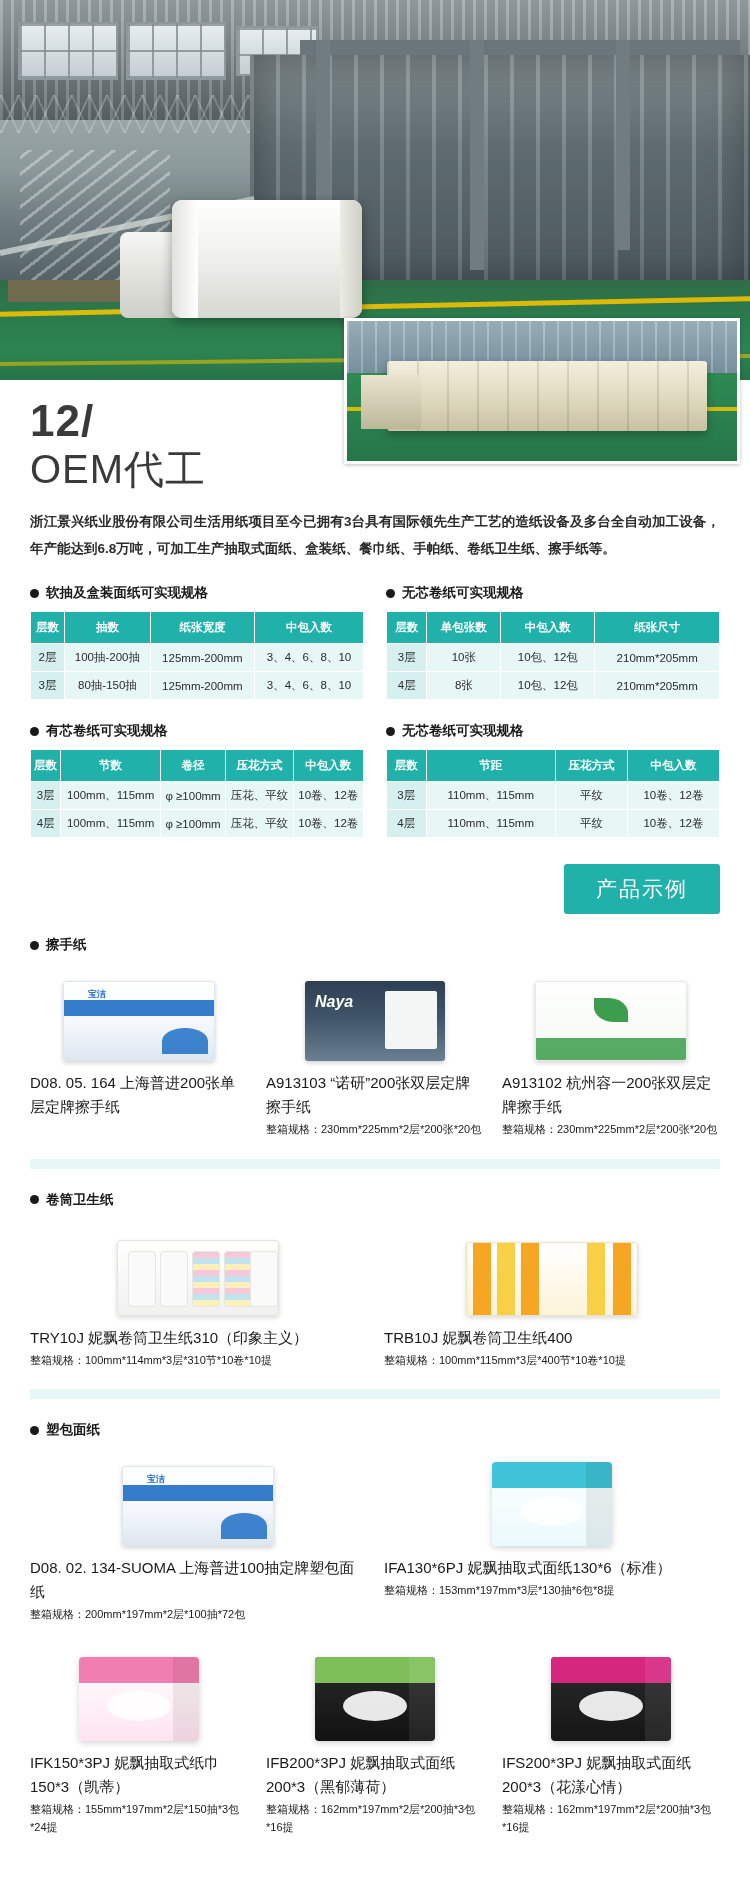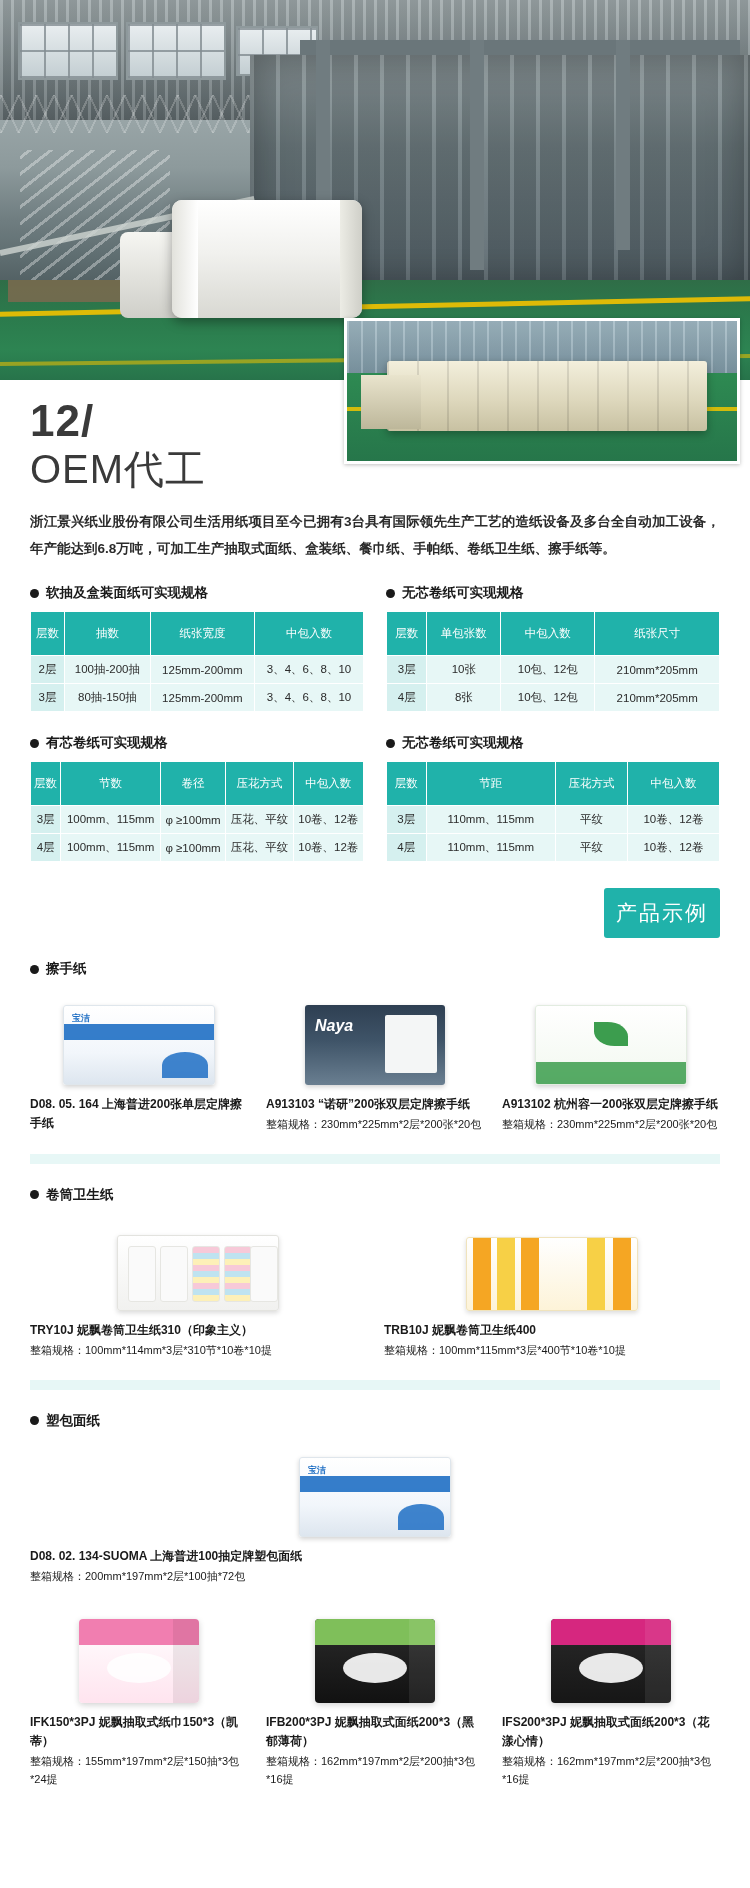--- a/index.html
+++ b/index.html
@@ -131,54 +131,54 @@
 
   
   .bullet-h{display:flex;align-items:center;font-size:13.5px;font-weight:bold;color:#1a1a1a;}
   .bullet-h .dot{width:9px;height:9px;border-radius:50%;background:#1a1a1a;margin-right:7px;display:inline-block;}
 
   
   .tables-row{display:flex;gap:22px;margin:22px 30px 0 30px;}
   .tbl-block{flex:1;}
   .tbl{width:100%;border-collapse:collapse;margin-top:9px;font-size:11.5px;}
   .tbl th{
-    background:#20b2aa;color:#ffffff;font-weight:normal;padding:14px 2px;border:1px solid #ffffff;text-align:center;
+    background:#20b2aa;color:#ffffff;font-weight:bold;padding:8px 2px;border:1px solid #ffffff;text-align:center;
     font-size:11.5px;
   }
   .tbl td{
     background:#e7f7f6;color:#2b2b2b;padding:6px 2px;border:1px solid #ffffff;text-align:center;font-size:11.5px;
   }
   .tbl tr td:first-child{background:#d5f0ef;}
 
   
   .exbanner{
     margin:26px 30px 0 0;display:flex;justify-content:flex-end;
   }
   .exbanner .box{
     background:#20b2aa;color:#fff;font-size:21px;letter-spacing:2px;
-    padding:11px 12px;border-radius:3px;
+    padding:11px 32px;border-radius:3px;
   }
 
   
   .group{margin:22px 30px 0 30px;}
   .group .ghead{margin-bottom:12px;text-align:center;}
   .prow{display:flex;gap:18px;}
   .pcard{flex:1;}
   .pimg{
     height:95px;display:flex;align-items:flex-end;justify-content:center;margin-bottom:10px;
   }
-  .pname{font-size:12px;line-height:1.6;color:#1a1a1a;font-weight:bold;}
+  .pname{font-size:15px;line-height:1.6;color:#1a1a1a;font-weight:normal;}
   .pspec{font-size:11px;line-height:1.6;color:#1a1a1a;margin-top:2px;}
   .divider{height:10px;background:#e7f7f6;margin:20px 30px 0 30px;}
 
   
   .pack{position:relative;border-radius:3px;box-shadow:0 2px 5px rgba(0,0,0,.18);overflow:hidden;}
   .pk-a{width:150px;height:78px;background:linear-gradient(180deg,#ffffff 0%,#f2f6fb 60%,#dde6ef 100%);border:1px solid #dfe6ec;}
   .pk-a .band{position:absolute;left:0;top:18px;width:100%;height:16px;background:#1f6fc4;opacity:.9;}
-  .pk-a .logo{position:absolute;left:8px;top:6px;font-size:9px;color:#1f6fc4;font-weight:bold;}
+  .pk-a .logo{position:absolute;left:24px;top:6px;font-size:9px;color:#1f6fc4;font-weight:bold;}
   .pk-a .wave{position:absolute;right:6px;bottom:6px;width:46px;height:26px;border-radius:50% 50% 0 0;background:#1f6fc4;opacity:.85;}
   .pk-b{width:140px;height:80px;background:linear-gradient(180deg,#2e3f52 0%,#3f5468 45%,#6a7f91 100%);}
   .pk-b .nm{position:absolute;left:10px;top:12px;color:#fff;font-size:16px;font-weight:bold;font-style:italic;}
   .pk-b .sheet{position:absolute;right:8px;top:10px;width:52px;height:58px;background:#f4f6f6;border-radius:2px;}
   .pk-c{width:150px;height:78px;background:linear-gradient(180deg,#ffffff 0%,#f6faf4 70%,#e2efe0 100%);border:1px solid #e2ece0;}
   .pk-c .gband{position:absolute;left:0;bottom:0;width:100%;height:22px;background:#3c9d4e;opacity:.85;}
   .pk-c .leaf{position:absolute;left:50%;top:16px;transform:translateX(-50%);width:34px;height:24px;border-radius:0 60% 0 60%;background:#3c9d4e;}
   .pk-roll{width:72px;height:92px;border-radius:4px;background:linear-gradient(90deg,#e9eef4 0%,#ffffff 25%,#ffffff 70%,#dde4ec 100%);box-shadow:0 2px 5px rgba(0,0,0,.18);position:relative;}
   .pk-roll .rb{position:absolute;left:0;top:28px;width:100%;height:20px;background:#1f6fc4;opacity:.9;}
   .pk-roll .rtop{position:absolute;left:0;top:0;width:100%;height:10px;background:#cfd8e2;border-radius:4px 4px 0 0;}
@@ -446,20 +446,31 @@
         <div class="pimg">
           <div class="pack pk-a">
             <div class="logo">宝洁</div>
             <div class="band"></div>
             <div class="wave"></div>
           </div>
         </div>
         <div class="pname">D08. 02. 134-SUOMA  上海普进100抽定牌塑包面纸</div>
         <div class="pspec">整箱规格：200mm*197mm*2层*100抽*72包</div>
       </div>
+      <div class="pcard">
+        <div class="pimg">
+          <div class="pk-box" style="background:linear-gradient(180deg,#ffffff,#eafafc)">
+            <div class="topband" style="background:#3fc3d8"></div>
+            <div class="oval"></div>
+            <div class="side"></div>
+          </div>
+        </div>
+        <div class="pname">IFA130*6PJ  妮飘抽取式面纸130*6（标准）</div>
+        <div class="pspec">整箱规格：153mm*197mm*3层*130抽*6包*8提</div>
+      </div>
     </div>
 
     <div class="prow" style="margin-top:22px">
       <div class="pcard">
         <div class="pimg">
           <div class="pk-box" style="background:linear-gradient(180deg,#ffffff,#ffe4ef)">
             <div class="topband" style="background:#f17eb0"></div>
             <div class="oval"></div>
             <div class="side"></div>
           </div>

